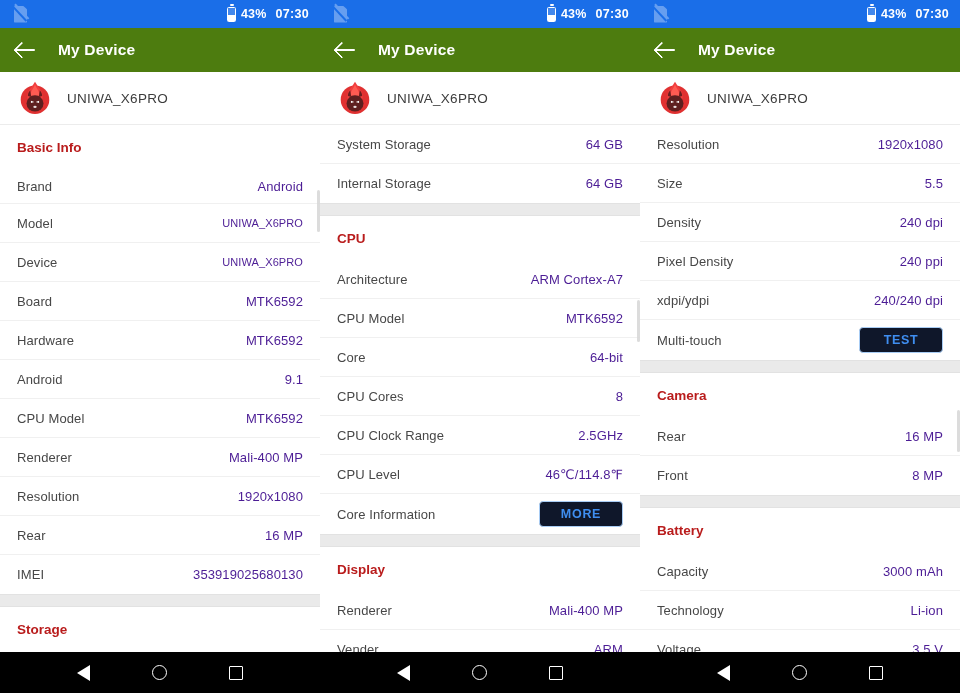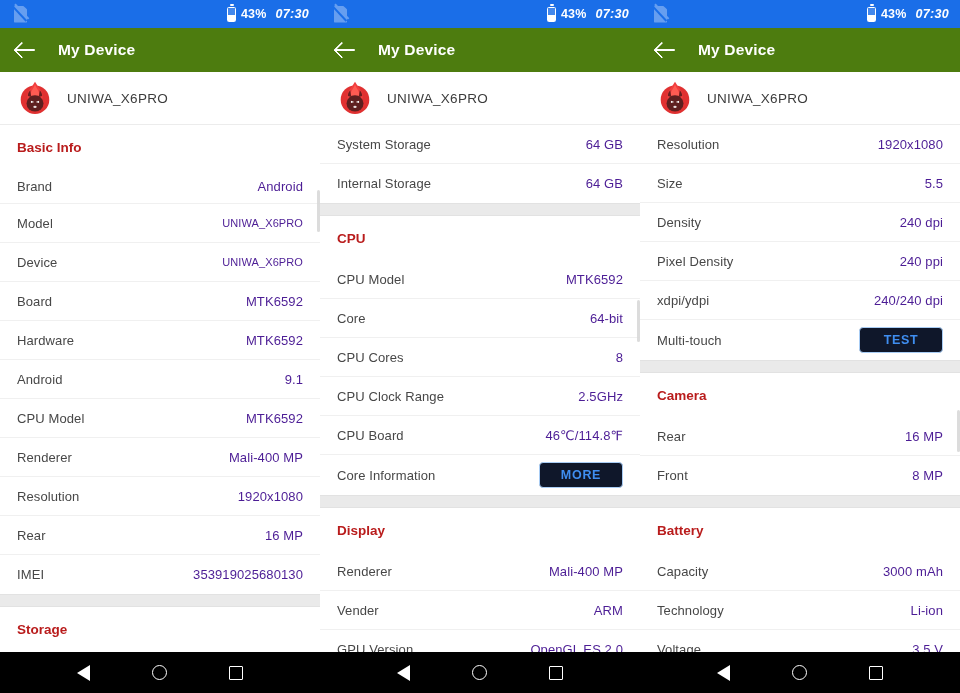--- a/index.html
+++ b/index.html
@@ -81,21 +81,21 @@
     content: "";
     position: absolute;
     top: -3.4px;
     left: 2px;
     width: 4px;
     height: 2px;
     background: #ffffff;
     border-radius: 1px;
   }
   .batt-pct { margin-right: 9px; }
-  .clock { letter-spacing: 0.3px; font-style: italic; }
+  .clock { letter-spacing: 0.3px; }
 
   
   .appbar {
     height: 44px;
     background: #4d7c0f;
     display: flex;
     align-items: center;
     padding-left: 14px;
     box-sizing: border-box;
   }
@@ -412,37 +412,41 @@
       <div class="row tall no-rule">
         <span class="row-label">Internal Storage</span>
         <span class="row-value">64 GB</span>
       </div>
 
       <div class="section-gap"></div>
 
       <div class="section-head">CPU</div>
 
       <div class="row tall">
+        <span class="row-label">Architecture</span>
+        <span class="row-value">ARM Cortex-A7</span>
+      </div>
+      <div class="row tall">
         <span class="row-label">CPU Model</span>
         <span class="row-value">MTK6592</span>
       </div>
       <div class="row tall">
         <span class="row-label">Core</span>
         <span class="row-value">64-bit</span>
       </div>
       <div class="row tall">
         <span class="row-label">CPU Cores</span>
         <span class="row-value">8</span>
       </div>
       <div class="row tall">
         <span class="row-label">CPU Clock Range</span>
         <span class="row-value">2.5GHz</span>
       </div>
       <div class="row tall">
-        <span class="row-label">CPU Board</span>
+        <span class="row-label">CPU Level</span>
         <span class="row-value">46℃/114.8℉</span>
       </div>
       <div class="row has-btn no-rule">
         <span class="row-label">Core Information</span>
         <button class="pill-btn">MORE</button>
       </div>
 
       <div class="section-gap"></div>
 
       <div class="section-head">Display</div>

